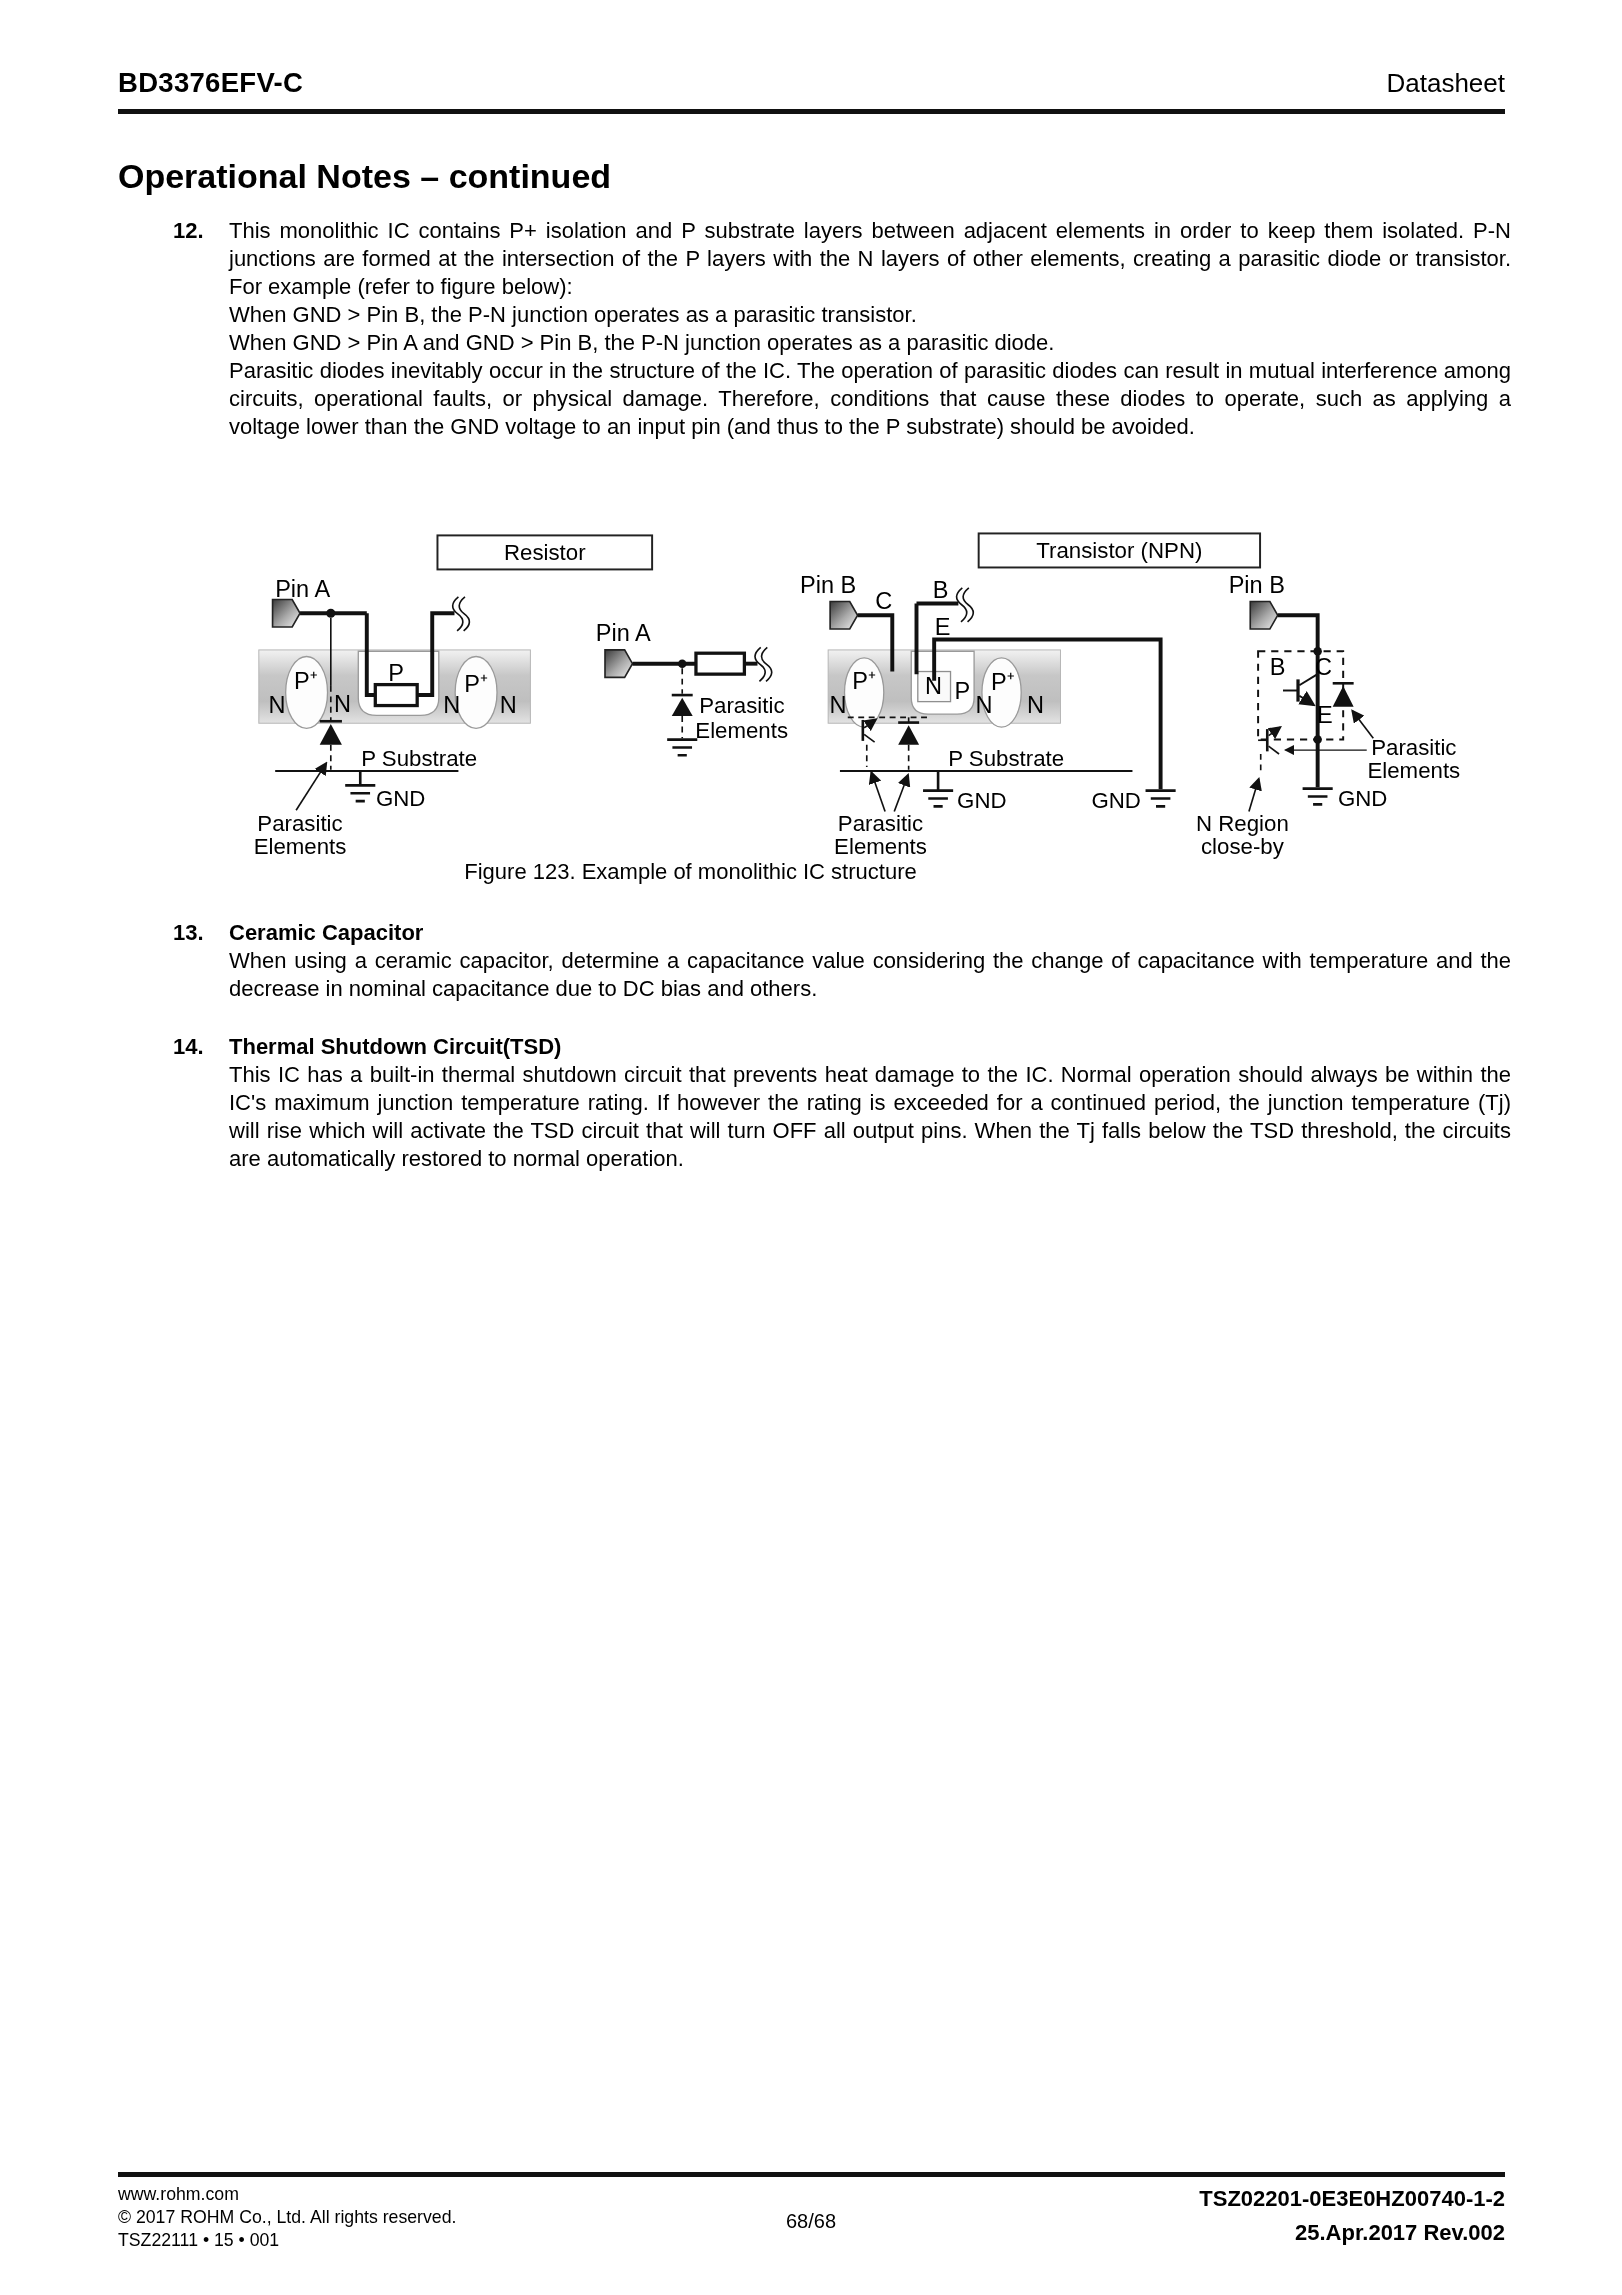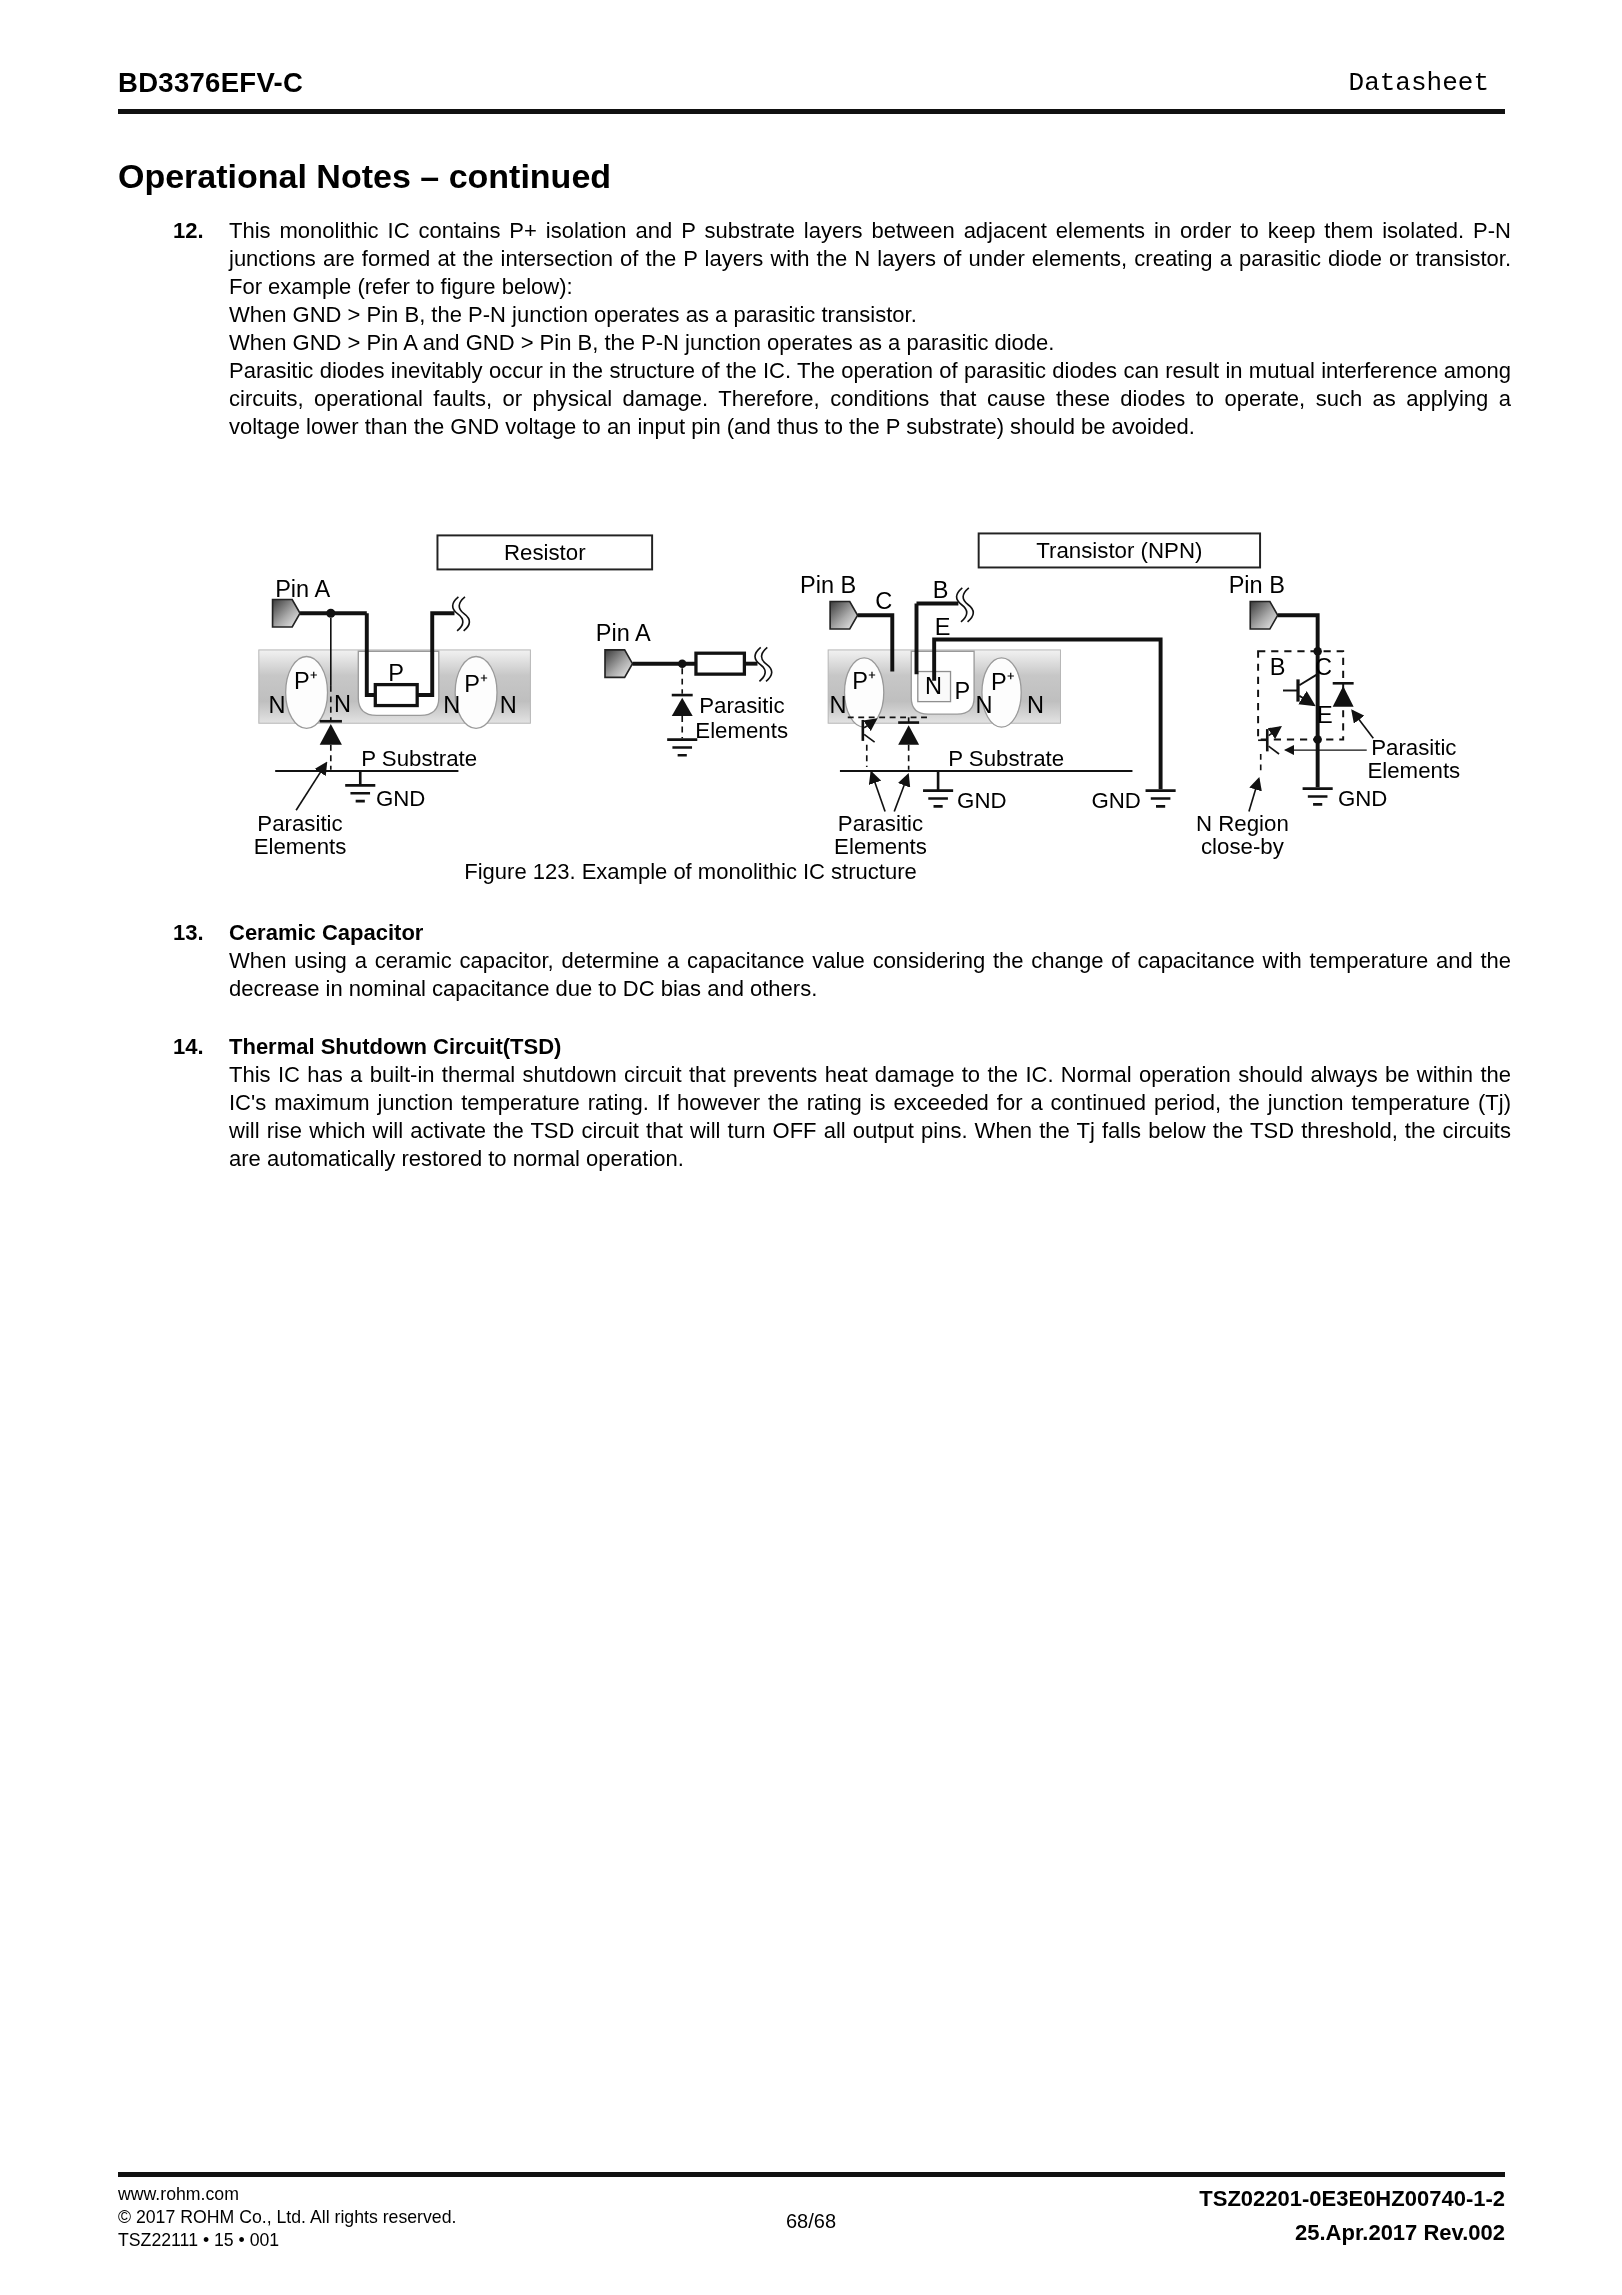--- a/index.html
+++ b/index.html
@@ -7,21 +7,21 @@
     position:relative;
     width:1622px;height:2295px;
     background:#ffffff;
     font-family:"Liberation Sans",sans-serif;
     color:#000;
     overflow:hidden;
   }
   .abs{position:absolute;}
   
   #hdr-title{left:118px;top:67px;font-size:27.5px;font-weight:bold;letter-spacing:0.3px;}
-  #hdr-doctype{right:133px;top:68px;font-size:26px;font-family:Liberation Mono, monospace;}
+  #hdr-doctype{right:117px;top:68px;font-size:26px;}
   #hdr-rule{left:118px;top:109px;width:1387px;height:4.6px;background:#111;}
   
   #sec-title{left:118px;top:157px;font-size:34px;font-weight:bold;}
   
   .note{position:absolute;left:173px;width:1338px;}
   .note .num{position:absolute;left:0;top:0;font-size:22px;font-weight:bold;line-height:28px;}
   .note .body{margin-left:56px;}
   .note h3{margin:0;font-size:22px;font-weight:bold;line-height:28px;}
   .note p{margin:0;font-size:22px;line-height:28px;text-align:justify;}
   .note p.nojust{text-align:left;}
@@ -66,21 +66,21 @@
 
   <div class="abs" id="hdr-title">BD3376EFV-C</div>
   <div class="abs" id="hdr-doctype">Datasheet</div>
   <div class="abs" id="hdr-rule"></div>
 
   <div class="abs" id="sec-title">Operational Notes – continued</div>
 
   <div class="note" id="note12">
     <div class="num">12.</div>
     <div class="body">
-      <p>This monolithic IC contains P+ isolation and P substrate layers between adjacent elements in order to keep them isolated. P-N junctions are formed at the intersection of the P layers with the N layers of under elements, creating a parasitic diode or transistor. For example (refer to figure below):</p>
+      <p>This monolithic IC contains P+ isolation and P substrate layers between adjacent elements in order to keep them isolated. P-N junctions are formed at the intersection of the P layers with the N layers of other elements, creating a parasitic diode or transistor. For example (refer to figure below):</p>
       <p class="nojust">When GND &gt; Pin B, the P-N junction operates as a parasitic transistor.</p>
       <p class="nojust gap26">When GND &gt; Pin A and GND &gt; Pin B, the P-N junction operates as a parasitic diode.</p>
       <p class="gap30">Parasitic diodes inevitably occur in the structure of the IC. The operation of parasitic diodes can result in mutual interference among circuits, operational faults, or physical damage. Therefore, conditions that cause these diodes to operate, such as applying a voltage lower than the GND voltage to an input pin (and thus to the P substrate) should be avoided.</p>
     </div>
   </div>
 
   <svg class="abs" id="fig-svg" viewBox="380 790 2040 530">
     <defs>
       <linearGradient id="pinGrad" x1="0" y1="0" x2="1" y2="1">
         <stop offset="0" stop-color="#3a3a3a"></stop>

